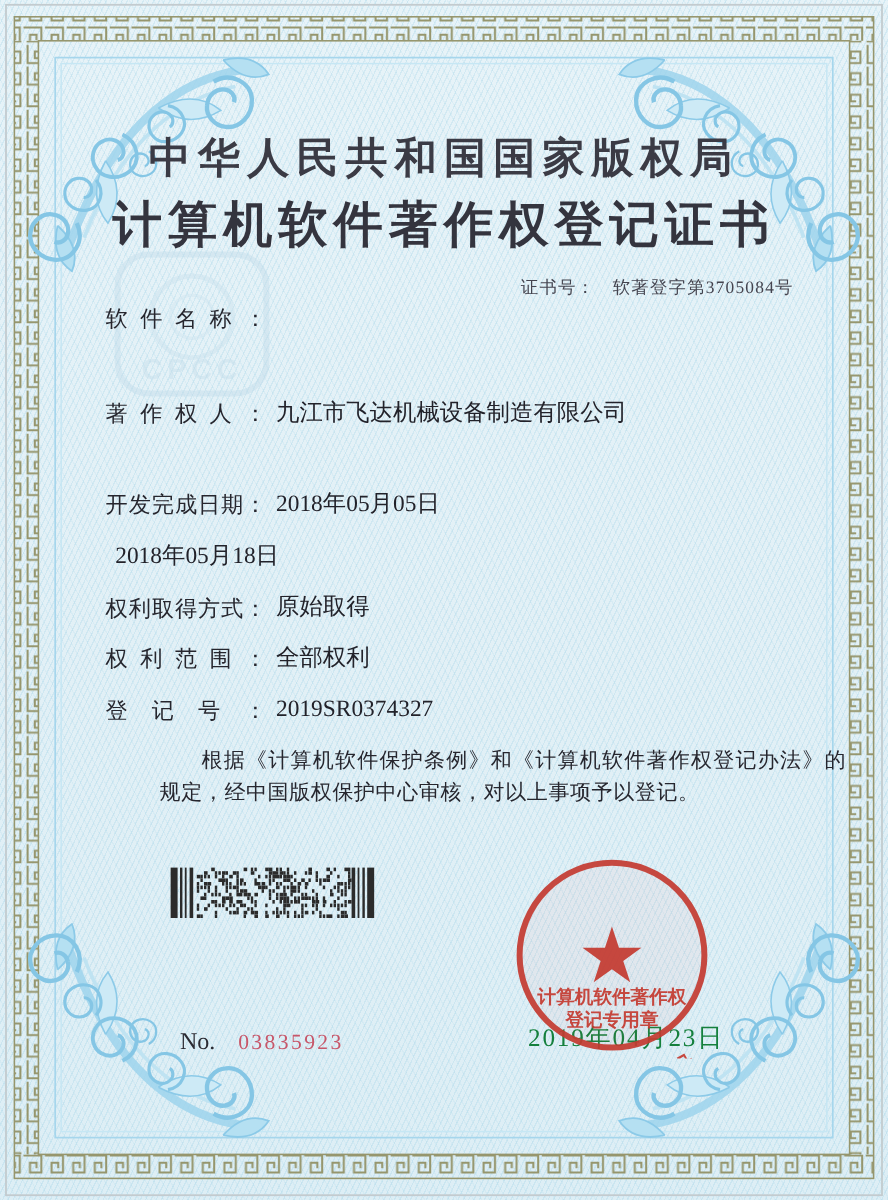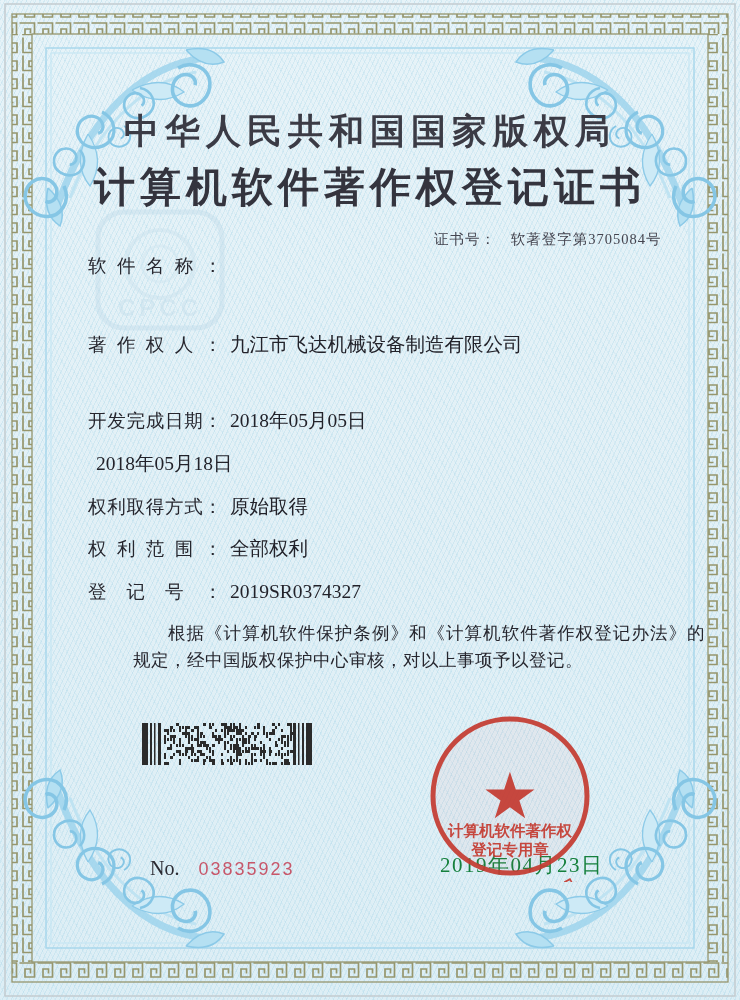--- a/index.html
+++ b/index.html
@@ -24,21 +24,21 @@
       text-align:justify;text-align-last:justify;flex:none;}
   .fvalue{display:inline-block;margin-left:8px;font-size:19.5px;color:#22222a;
       max-width:440px;line-height:27px;}
   .r1{top:253px}.r2{top:331px}.r3{top:407px}.r4{top:450px}.r5{top:493px}.r6{top:535px}.r7{top:578px}
   .statement{left:86px;top:620px;width:572px;font-size:17.5px;color:#26262e;
       line-height:27px;text-indent:2em;text-align:justify;letter-spacing:0.5px;margin-left:47px;}
   #barcode{left:142px;top:722px;}
   .seal-date{left:440px;top:851px;font-size:21px;color:#15803d;letter-spacing:1.5px;z-index:2;}
   #seal{left:424px;top:710px;z-index:4;}
   .serial{left:150px;top:857px;font-size:20px;color:#2b2b33;}
-  .serial .no-val{font-family:Liberation Sans, sans-serif;
+  .serial .no-val{font-family:Liberation Serif, serif;
       font-size:18px;color:#c7576a;letter-spacing:2px;margin-left:14px;}
   #watermark{left:92px;top:208px;opacity:0.45;z-index:2;}
 </style>
 </head>
 <body>
 
 <div id="paper"></div>
 
 <svg id="frame-svg" width="740" height="1000" viewBox="0 0 740 1000">
   <defs>

